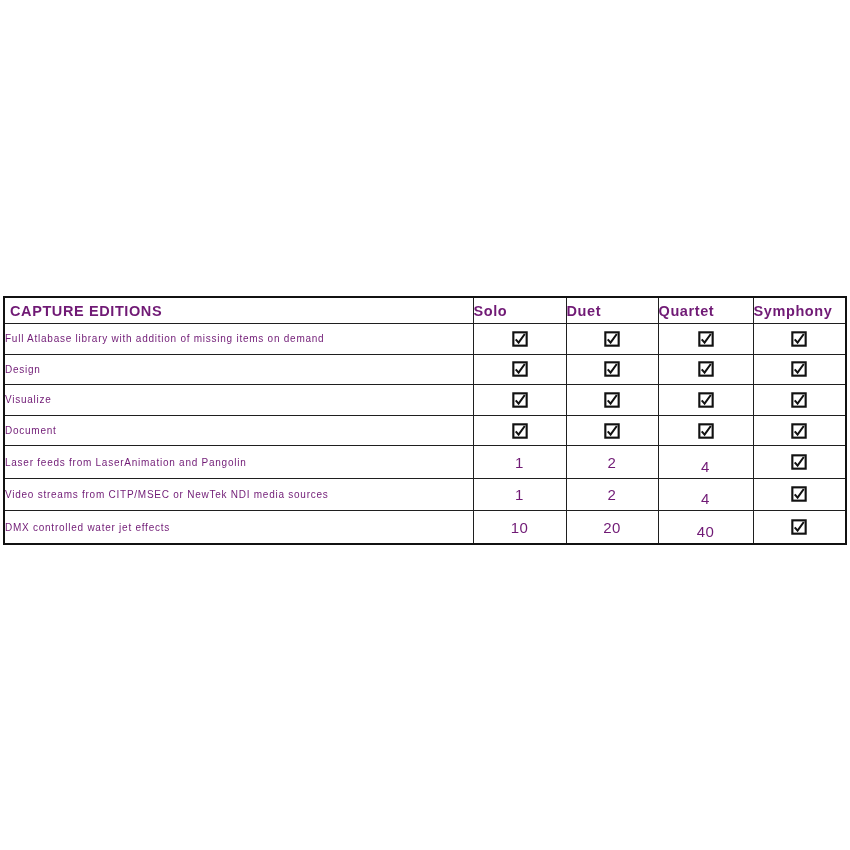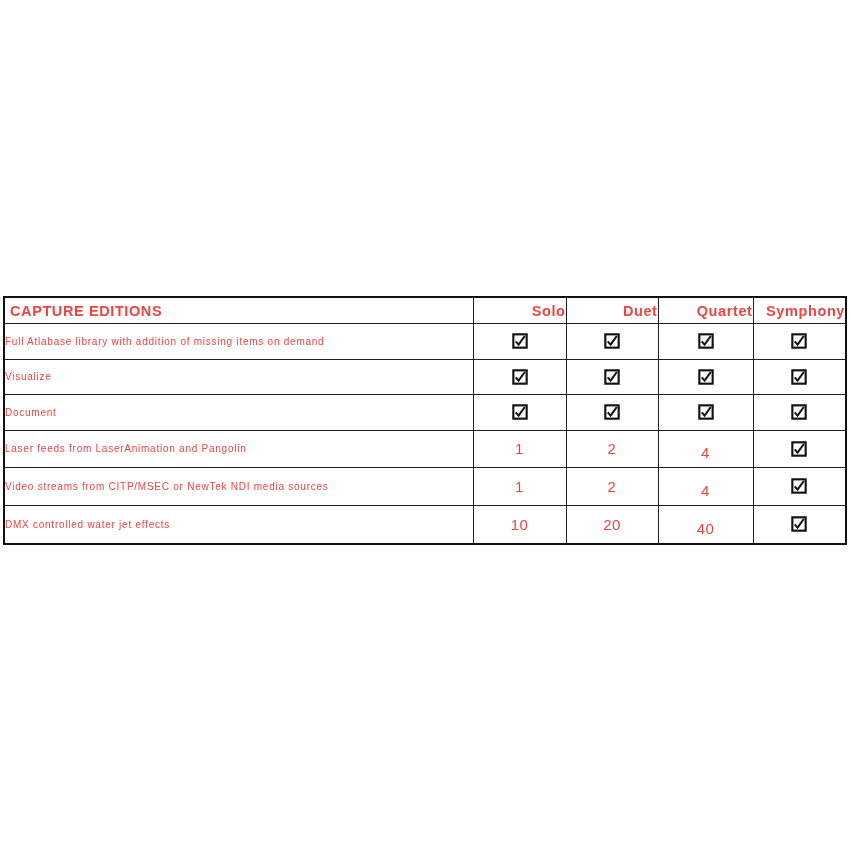--- a/index.html
+++ b/index.html
@@ -6,21 +6,21 @@
     margin: 0;
     padding: 0;
     background: #ffffff;
   }
   .page {
     position: relative;
     width: 850px;
     height: 850px;
     background: #ffffff;
     font-family: "Liberation Sans", sans-serif;
-    color: #ef4444;
+    color: #701a75;
     overflow: hidden;
   }
   table.editions-table {
     position: absolute;
     left: 3px;
     top: 296px;
     width: 842px;
     height: 249px;
     border-collapse: collapse;
     table-layout: fixed;
@@ -37,21 +37,21 @@
   table.editions-table {
     border: 2px solid #111111;
   }
   thead th {
     border-bottom-width: 2px;
     border-bottom-color: #111111;
     height: 25px;
     font-size: 14.5px;
     font-weight: bold;
     letter-spacing: 0.6px;
-    text-align: right;
+    text-align: left;
   }
   thead th.title-cell {
     text-align: left;
     padding-left: 5px;
   }
   td.label-cell {
     text-align: left;
     padding-left: 5px;
     font-size: 10px;
     letter-spacing: 0.75px;
@@ -117,20 +117,47 @@
   </svg>
           </td>
     <td class="value-cell">
             <svg class="checkbox" viewBox="0 0 18 18" width="16" height="16" aria-hidden="true">
     <rect x="1.5" y="1.5" width="15" height="15" fill="none" stroke="currentColor" stroke-width="2.4"></rect>
     <path d="M4.2 9.4 L7.4 13 L14.4 3.4" fill="none" stroke="currentColor" stroke-width="2.3"></path>
   </svg>
           </td>
   </tr>
         <tr>
+    <td class="label-cell">Design</td>
+    <td class="value-cell">
+            <svg class="checkbox" viewBox="0 0 18 18" width="16" height="16" aria-hidden="true">
+    <rect x="1.5" y="1.5" width="15" height="15" fill="none" stroke="currentColor" stroke-width="2.4"></rect>
+    <path d="M4.2 9.4 L7.4 13 L14.4 3.4" fill="none" stroke="currentColor" stroke-width="2.3"></path>
+  </svg>
+          </td>
+    <td class="value-cell">
+            <svg class="checkbox" viewBox="0 0 18 18" width="16" height="16" aria-hidden="true">
+    <rect x="1.5" y="1.5" width="15" height="15" fill="none" stroke="currentColor" stroke-width="2.4"></rect>
+    <path d="M4.2 9.4 L7.4 13 L14.4 3.4" fill="none" stroke="currentColor" stroke-width="2.3"></path>
+  </svg>
+          </td>
+    <td class="value-cell">
+            <svg class="checkbox" viewBox="0 0 18 18" width="16" height="16" aria-hidden="true">
+    <rect x="1.5" y="1.5" width="15" height="15" fill="none" stroke="currentColor" stroke-width="2.4"></rect>
+    <path d="M4.2 9.4 L7.4 13 L14.4 3.4" fill="none" stroke="currentColor" stroke-width="2.3"></path>
+  </svg>
+          </td>
+    <td class="value-cell">
+            <svg class="checkbox" viewBox="0 0 18 18" width="16" height="16" aria-hidden="true">
+    <rect x="1.5" y="1.5" width="15" height="15" fill="none" stroke="currentColor" stroke-width="2.4"></rect>
+    <path d="M4.2 9.4 L7.4 13 L14.4 3.4" fill="none" stroke="currentColor" stroke-width="2.3"></path>
+  </svg>
+          </td>
+  </tr>
+        <tr>
     <td class="label-cell">Visualize</td>
     <td class="value-cell">
             <svg class="checkbox" viewBox="0 0 18 18" width="16" height="16" aria-hidden="true">
     <rect x="1.5" y="1.5" width="15" height="15" fill="none" stroke="currentColor" stroke-width="2.4"></rect>
     <path d="M4.2 9.4 L7.4 13 L14.4 3.4" fill="none" stroke="currentColor" stroke-width="2.3"></path>
   </svg>
           </td>
     <td class="value-cell">
             <svg class="checkbox" viewBox="0 0 18 18" width="16" height="16" aria-hidden="true">
     <rect x="1.5" y="1.5" width="15" height="15" fill="none" stroke="currentColor" stroke-width="2.4"></rect>

